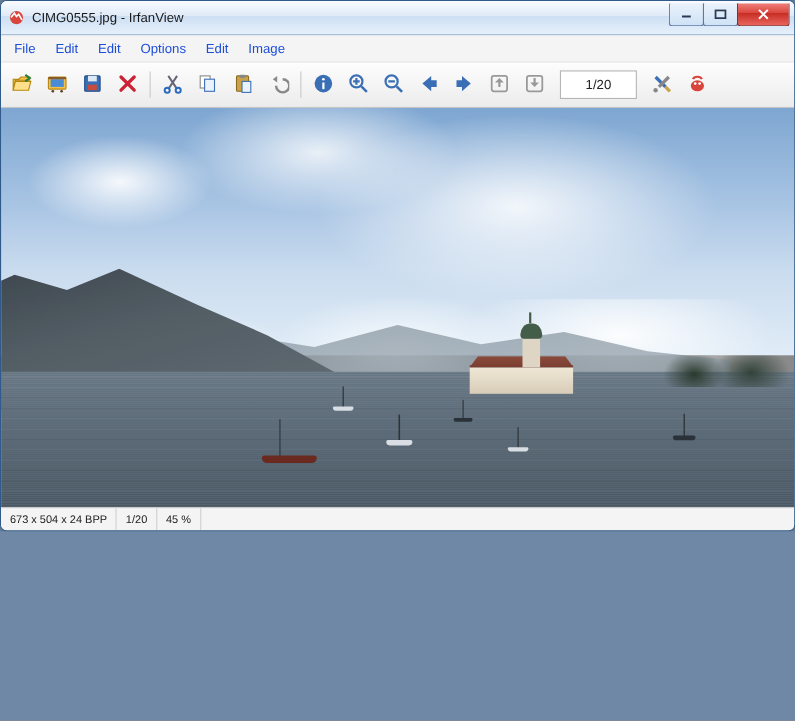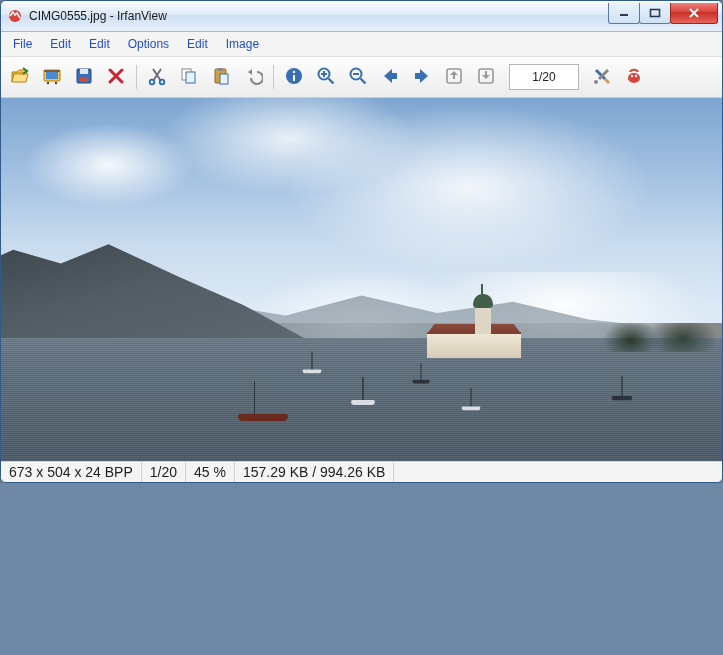--- a/index.html
+++ b/index.html
@@ -100,21 +100,21 @@
   .boat .mast { position:absolute; bottom:12px; left:22px; width:1.5px; height:34px; background:#2d3338; }
   .b1{ left:32%; top:78%; } .b1 .hull{ width:50px; }
   .b2{ left:40%; top:67%; transform:scale(.55);} 
   .b3{ left:47%; top:75%; transform:scale(.7);} 
   .b4{ left:55%; top:70%; transform:scale(.5);} 
   .b5{ left:62%; top:77%; transform:scale(.55);} 
   .b6{ left:83%; top:74%; transform:scale(.6);} 
   
   .statusbar {
     height:20px; display:flex; align-items:stretch; background:#f4f4f4;
-    border-top:1px solid #cfcfcf; font-size:14px; color:#222;
+    border-top:1px solid #cfcfcf; font-size:10px; color:#222;
   }
   .cell { padding:2px 8px; border-right:1px solid #cfcfcf; display:flex; align-items:center; white-space:nowrap;}
   .cell.flex { flex:1; border-right:none; }
 </style>
 </head>
 <body>
 
 <div class="window">
 
   <div class="titlebar">
@@ -328,17 +328,16 @@
           <div class="mast"></div>
           <div class="hull"></div>
         </div>
     </div>
   </div>
 
   <div class="statusbar">
     <div class="cell">673 x 504 x 24 BPP</div>
     <div class="cell">1/20</div>
     <div class="cell">45 %</div>
-    <div class="cell">157.29 KB / 994.26 KB</div>
     <div class="cell flex"></div>
   </div>
 
 </div>
 
 </body></html>

